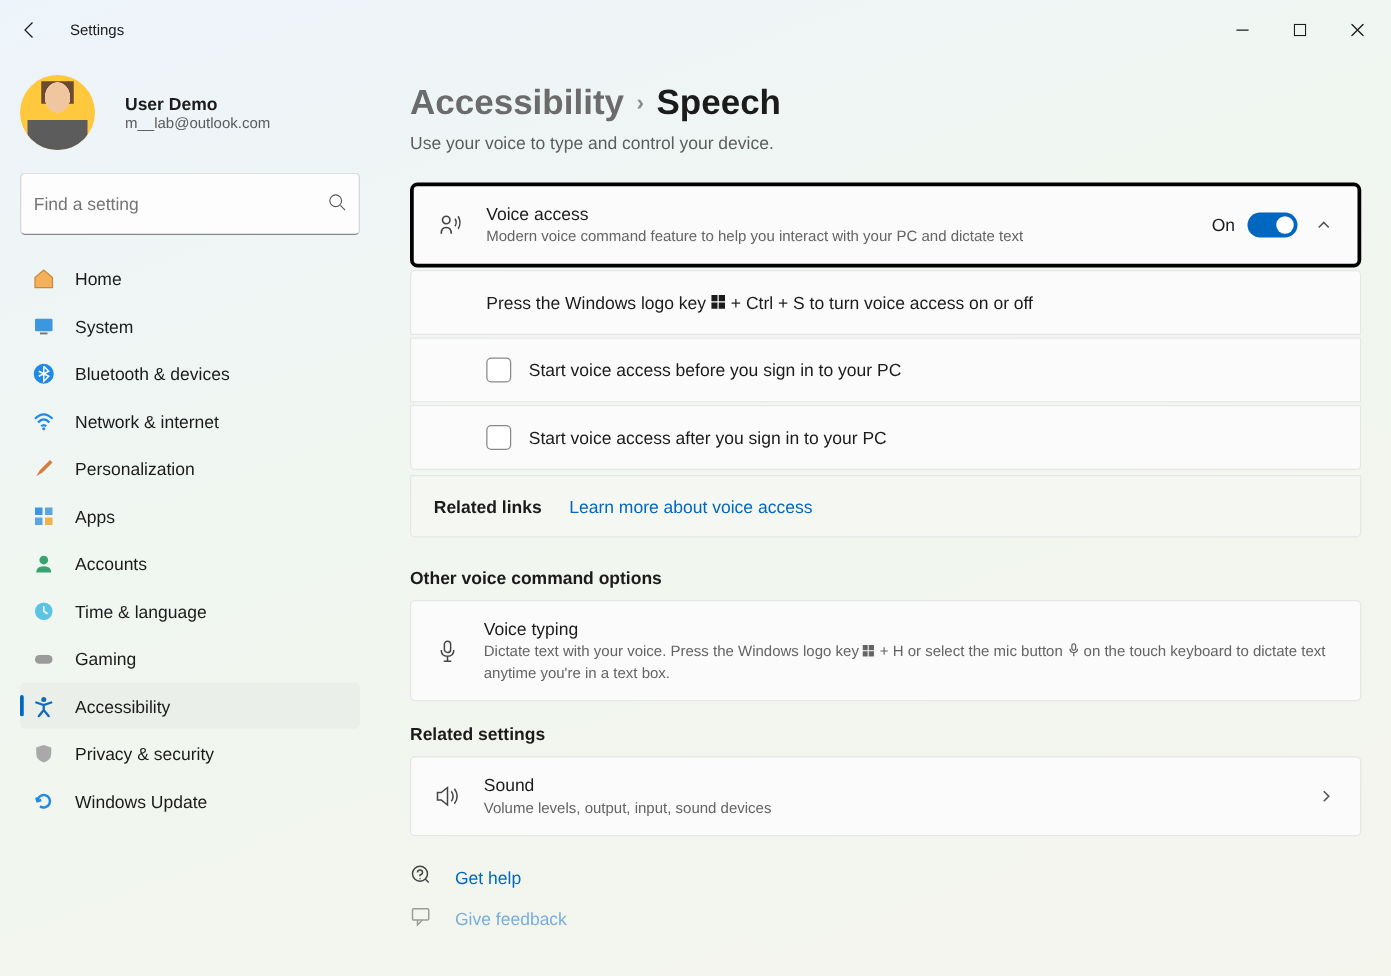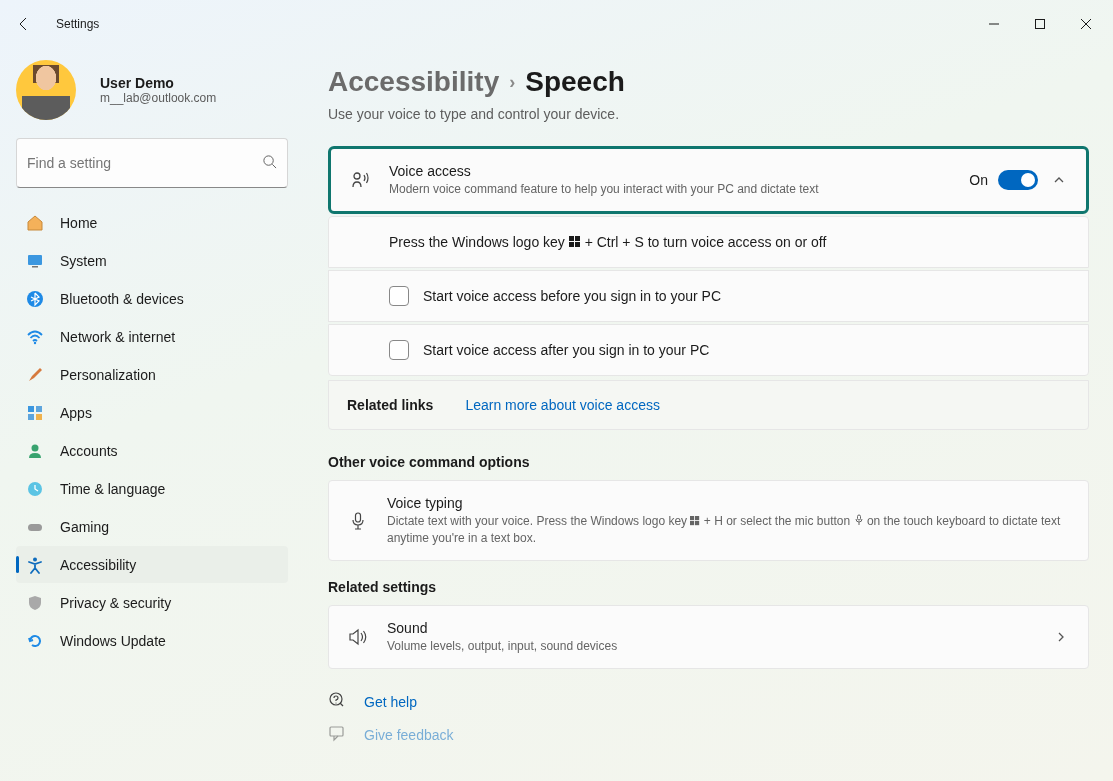--- a/index.html
+++ b/index.html
@@ -30,37 +30,37 @@
 .navitem .icon { width:18px; height:18px; display:flex; align-items:center; justify-content:center; flex-shrink:0; }
 .navitem .label { font-size:14px; }
 .main { flex:1; overflow-y:auto; padding: 18px 24px 0 28px; }
 .main::-webkit-scrollbar{width:4px;}
 .main::-webkit-scrollbar-thumb{background:#b0b0b0;border-radius:2px;}
 .breadcrumb { display:flex; align-items:center; gap: 10px; font-size:28px; font-weight:600; margin-bottom:8px;}
 .breadcrumb .parent { color:#6b6b6b; font-weight:600; cursor:pointer;}
 .breadcrumb .chev { color:#8a8a8a; font-size:18px;}
 .subtitle { color:#5d5d5d; font-size:14px; margin-bottom:24px;}
 .card { background:#fbfbfb; border:1px solid #e6e6e6; border-radius:4px; margin-bottom:2px; }
-.card.highlight { border:3px solid #0f766e; border-radius:6px; }
+.card.highlight { border:3px solid #000000; border-radius:6px; }
 .row { display:flex; align-items:center; padding:14px 18px; gap:18px; min-height:58px;}
 .row .ricon { width:22px; display:flex; align-items:center; justify-content:center; flex-shrink:0; }
 .row .body { flex:1; display:flex; flex-direction:column; gap:2px; }
 .row .rtitle { font-size:14px; color:#1b1b1b; }
 .row .rdesc { font-size:12px; color:#646464; line-height:1.35; }
 .row .ctrl { display:flex; align-items:center; gap:12px; }
 .toggle { display:flex; align-items:center; gap:10px; }
 .toggle .tlabel { font-size:14px; }
 .switch { width:40px; height:20px; background:#0067c0; border-radius:10px; position:relative; cursor:pointer; }
 .switch::after{content:"";position:absolute;right:3px;top:3px;width:14px;height:14px;background:#fff;border-radius:50%;}
 .chevbtn { width:18px; display:flex; align-items:center; justify-content:center; cursor:pointer; color:#5a5a5a;}
 .subcard { background:#fbfbfb; border:1px solid #e6e6e6; border-radius:4px; margin-bottom:2px; }
 .subrow { padding:14px 18px 14px 60px; display:flex; align-items:center; gap:14px; font-size:14px; min-height:50px;}
 .checkbox { width:20px; height:20px; border:1px solid #888; border-radius:4px; background:#fff; cursor:pointer; flex-shrink:0;}
 .winkey { display:inline-block; vertical-align:middle; }
-.related-row { background:#f5f7f3; border:1px solid #e6e6e6; border-radius:0 0 4px 4px; padding:16px 18px; display:flex; align-items:center; gap:32px; margin-bottom:24px;}
+.related-row { background:#f5f7f3; border:1px solid #e6e6e6; border-radius:0 0 4px 4px; padding:16px 18px; display:flex; align-items:center; gap:22px; margin-bottom:24px;}
 .related-row .rlabel { font-weight:600; font-size:14px;}
 .related-row a { color:#0067c0; text-decoration:none; font-size:14px; cursor:pointer;}
 .sectitle { font-weight:600; font-size:14px; margin: 18px 0 10px 0; }
 .card-group{border-radius:4px; overflow:hidden; margin-bottom:2px;}
 .card-group .subcard:first-child{border-radius:4px 4px 0 0;text-align:right;}
 .card-group .subcard{border-radius:0;}
 .card-group .subcard:last-child{border-radius:0 0 4px 4px;text-align:right;}
 .helplinks { margin-top:22px; display:flex; flex-direction:column; gap:12px; padding-bottom:10px;}
 .helplink { display:flex; align-items:center; gap:18px; }
 .helplink .label { color:#0067c0; cursor:pointer; font-size:14px; }

